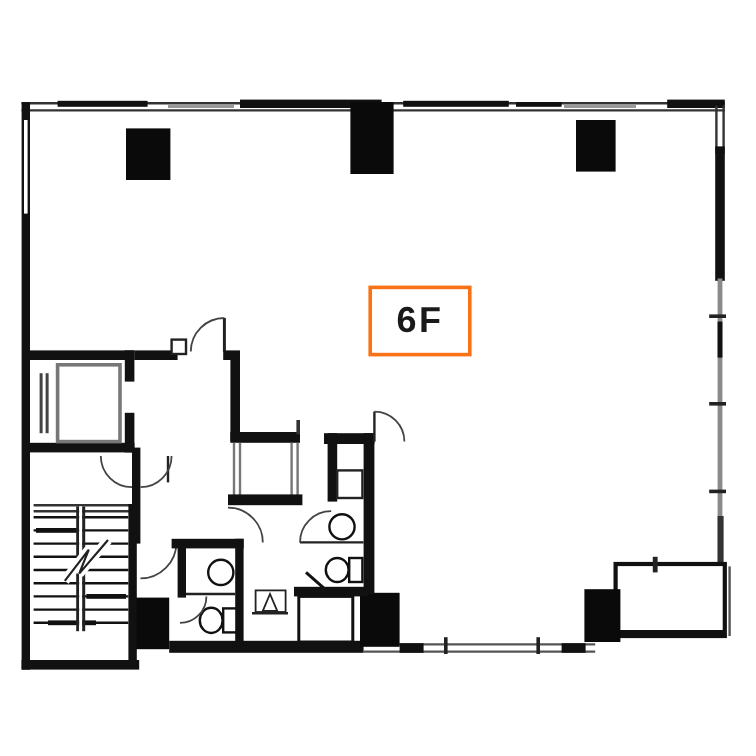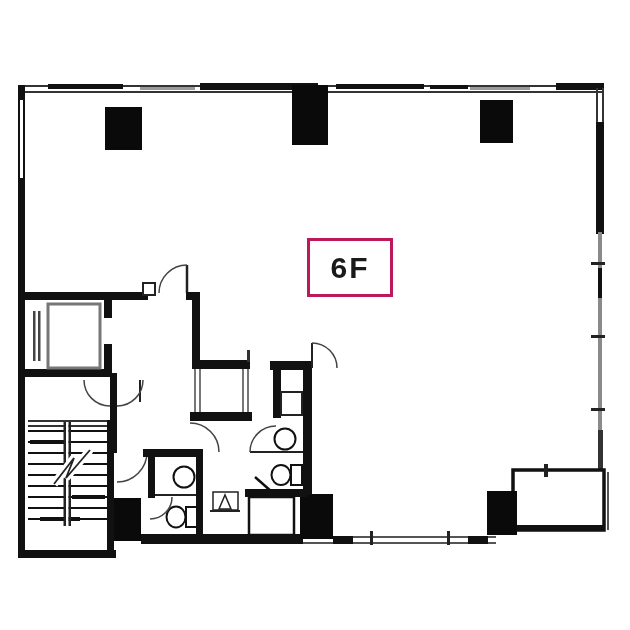--- a/index.html
+++ b/index.html
@@ -8,21 +8,21 @@
     width:630px;height:630px;
     background:#ffffff;
     font-family:"Liberation Sans", sans-serif;
     overflow:hidden;
   }
   .plan-svg{position:absolute;left:0;top:0;}
   .floor-label{
     position:absolute;
     left:307px;top:238px;
     width:86px;height:59px;
-    border:3px solid #be185d;
+    border:3px solid #f97316;
     background:#ffffff;
     display:flex;align-items:center;justify-content:center;
     box-sizing:border-box;
   }
   .floor-label span{
     font-size:30px;
     font-weight:bold;
     letter-spacing:2px;
     color:#1a1a1a;
   }

